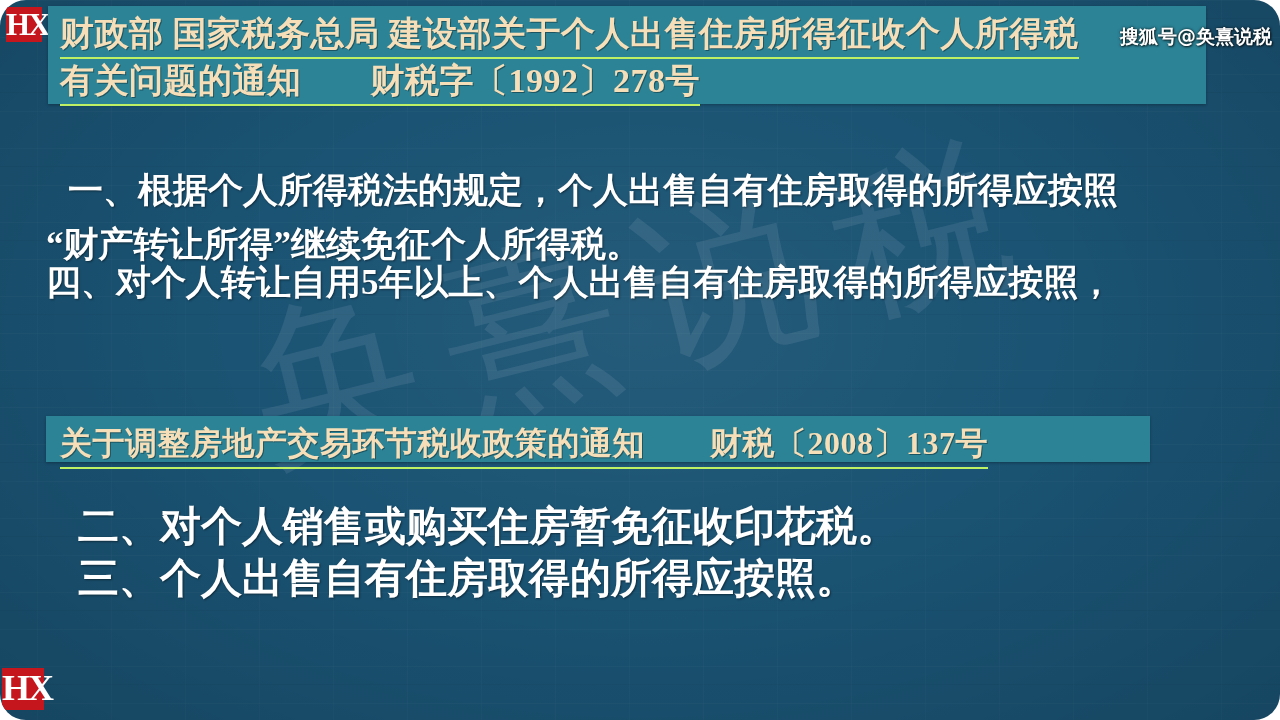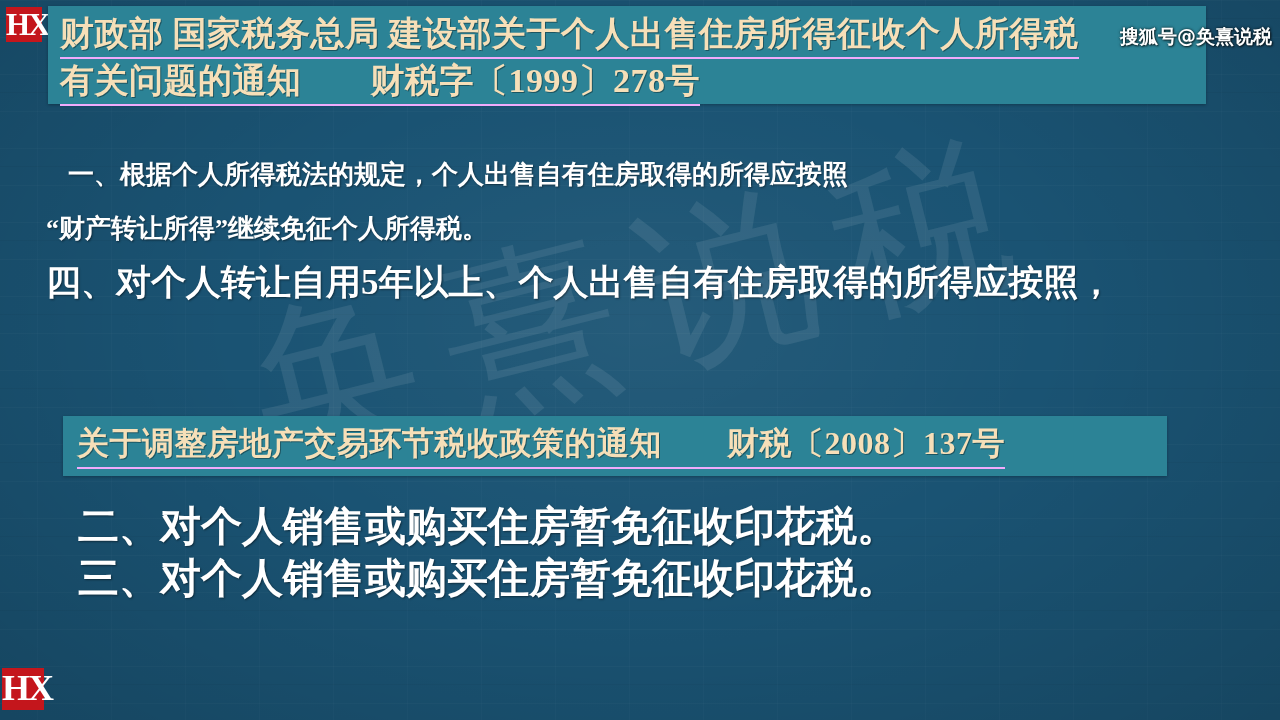--- a/index.html
+++ b/index.html
@@ -13,20 +13,21 @@
     overflow: hidden;
     font-family: "Liberation Serif", "DejaVu Serif", serif;
   }
 
   #slide {
     position: relative;
     width: 1280px;
     height: 720px;
     background-color: #1a5373;
     overflow: hidden;
+    border-radius: 26px;
   }
 
   
   #bg-texture {
     position: absolute;
     inset: 0;
     background-image:
       linear-gradient(rgba(255,255,255,0.022) 1px, transparent 1px),
       linear-gradient(90deg, rgba(255,255,255,0.018) 1px, transparent 1px),
       linear-gradient(rgba(0,0,0,0.03) 1px, transparent 1px);
@@ -98,61 +99,61 @@
     color: #f6dfb8;
     font-family: "Liberation Serif", "DejaVu Serif", serif;
     font-weight: 700;
     letter-spacing: 0.5px;
     text-shadow: 1px 1px 0 rgba(0,0,0,0.35);
     white-space: nowrap;
   }
   .banner-line {
     position: relative;
     display: inline-block;
-    border-bottom: 2px solid #f0abfc;
+    border-bottom: 2px solid #bef264;
     padding-bottom: 1px;
   }
 
   #banner-top {
     left: 48px;
     top: 6px;
     width: 1158px;
     height: 98px;
     padding: 6px 0 0 12px;
   }
   #banner-top .banner-text {
     font-size: 34px;
     line-height: 44px;
   }
 
   #banner-bottom {
-    left: 63px;
+    left: 46px;
     top: 416px;
     width: 1104px;
-    height: 60px;
+    height: 46px;
     padding: 4px 0 12px 14px;
   }
   #banner-bottom .banner-text {
     font-size: 32px;
     line-height: 46px;
   }
 
   
   .body-block {
     position: absolute;
     color: #ffffff;
     font-family: "Liberation Serif", "DejaVu Serif", serif;
     font-weight: 700;
     text-shadow: 1px 1px 2px rgba(0,0,0,0.45);
   }
   #para-1 {
     left: 46px;
-    top: 148px;
+    top: 164px;
     width: 1200px;
-    font-size: 26px;
+    font-size: 35px;
     line-height: 54px;
   }
   #para-2 {
     left: 46px;
     top: 256px;
     width: 1200px;
     font-size: 35px;
     line-height: 54px;
   }
   #para-3 {
@@ -193,21 +194,21 @@
 
   <div id="bg-vignette"></div>
 
   <div class="hx-logo" id="logo-top">HX</div>
 
   <div class="banner" id="banner-top">
     <div class="banner-text">
       <span class="banner-line">财政部 国家税务总局 建设部关于个人出售住房所得征收个人所得税</span>
     </div>
     <div class="banner-text">
-      <span class="banner-line">有关问题的通知　　财税字〔1999〕278号</span>
+      <span class="banner-line">有关问题的通知　　财税字〔1992〕278号</span>
     </div>
   </div>
 
   <div id="watermark-channel">搜狐号@奂熹说税</div>
 
   <div class="body-block" id="para-1">
     <span class="para-line indent">一、根据个人所得税法的规定，个人出售自有住房取得的所得应按照</span>
     <span class="para-line">“财产转让所得”继续免征个人所得税。</span>
   </div>
 
@@ -216,18 +217,18 @@
   </div>
 
   <div class="banner" id="banner-bottom">
     <div class="banner-text">
       <span class="banner-line">关于调整房地产交易环节税收政策的通知　　财税〔2008〕137号</span>
     </div>
   </div>
 
   <div class="body-block" id="para-3">
     <span class="para-line">二、对个人销售或购买住房暂免征收印花税。</span>
-    <span class="para-line">三、对个人销售或购买住房暂免征收印花税。</span>
+    <span class="para-line">三、个人出售自有住房取得的所得应按照。</span>
   </div>
 
   <div class="hx-logo" id="logo-bottom">HX</div>
 
 </div>
 
 </body></html>

